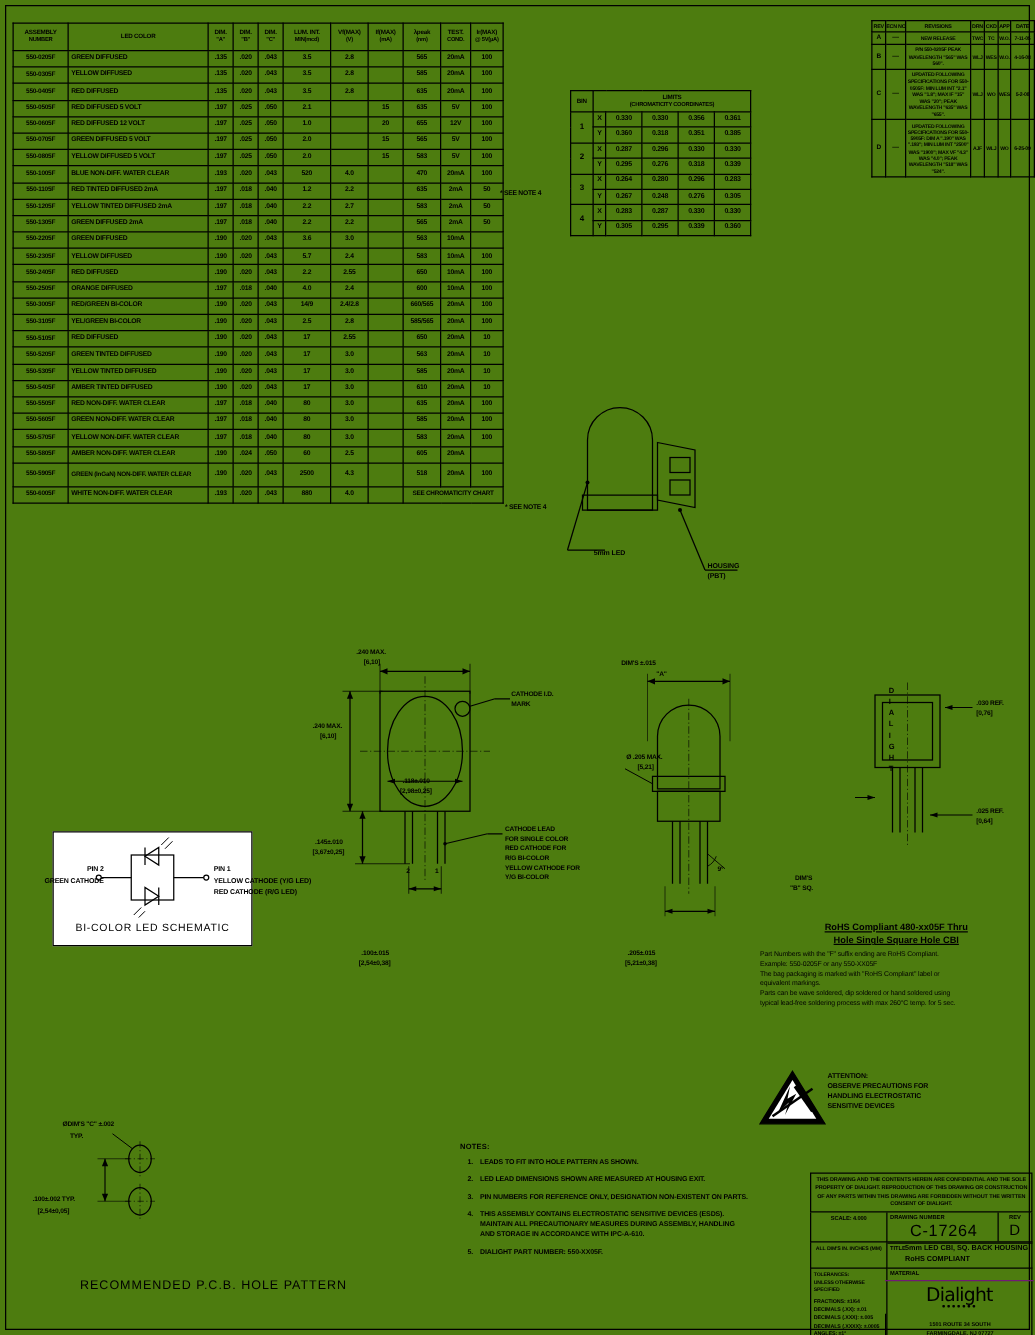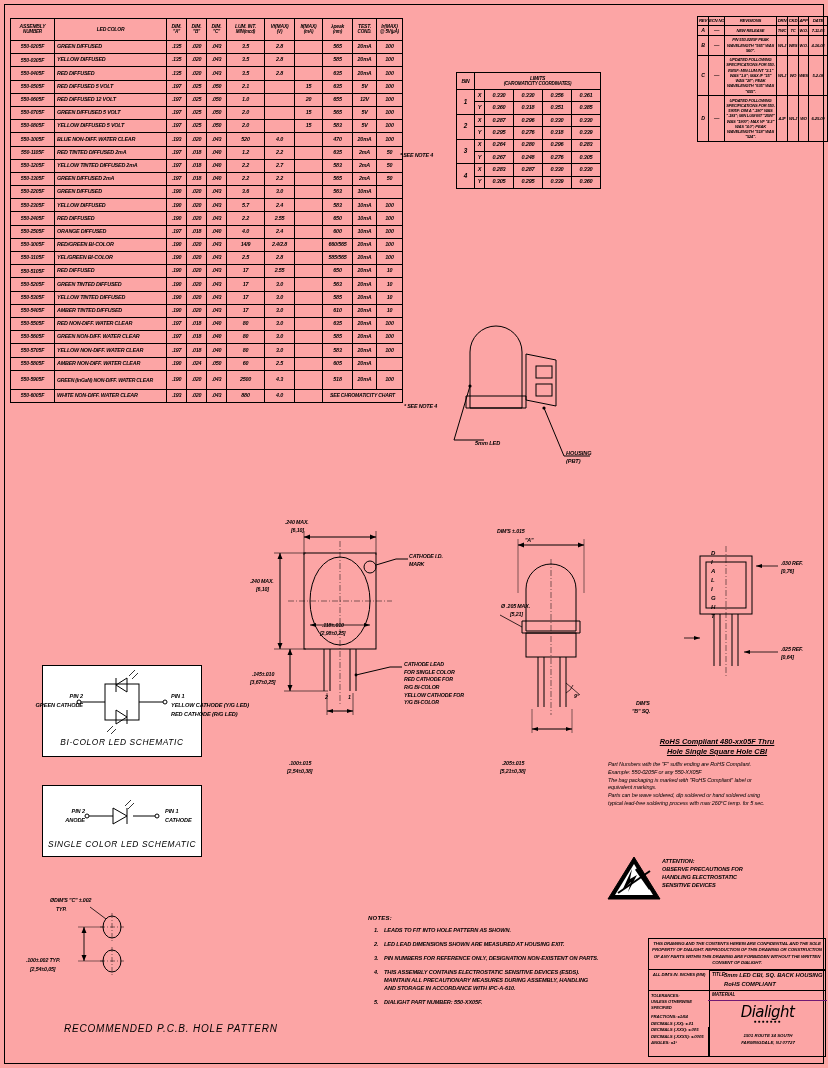--- a/index.html
+++ b/index.html
@@ -5,24 +5,23 @@
   * { box-sizing: border-box; }
   html, body {
     margin: 0; padding: 0;
     background: #ffffff;
     font-family: "Liberation Sans", sans-serif;
   }
   #sheet {
     position: relative;
     width: 828px;
     height: 1068px;
-    background: #fca5a5;
+    background: #4d7c0f;
     overflow: hidden;
     color: #000;
-    font-style: italic;
   }
   .border-outer {
     position: absolute;
     left: 4px; top: 4px; right: 4px; bottom: 4px;
     border: 1px solid #000;
   }
 
   
   table.eng {
     border-collapse: collapse;
@@ -923,37 +922,20 @@
       <line x1="73" y1="61" x2="67" y2="67" stroke="#000" stroke-width="0.8"></line>
     </svg>
     <div class="lbl r" style="left:-4px; top:27px; width:44px;">PIN 2</div>
     <div class="lbl r" style="left:-16px; top:36px; width:56px;">GREEN CATHODE</div>
     <div class="lbl" style="left:128px; top:27px;">PIN 1</div>
     <div class="lbl" style="left:128px; top:36px;">YELLOW CATHODE (Y/G LED)</div>
     <div class="lbl" style="left:128px; top:45px;">RED CATHODE (R/G LED)</div>
     <div class="schem-title" style="top:71px;">BI-COLOR LED SCHEMATIC</div>
   </div>
 
-  <div class="schem-box" style="left:42px; top:785px; width:160px; height:72px;">
-    <svg width="158" height="48" style="position:absolute; left:0; top:4px;">
-      <line x1="46" y1="26" x2="70" y2="26" stroke="#000" stroke-width="1"></line>
-      <line x1="90" y1="26" x2="112" y2="26" stroke="#000" stroke-width="1"></line>
-      <circle cx="44" cy="26" r="2" fill="none" stroke="#000" stroke-width="1"></circle>
-      <circle cx="114" cy="26" r="2" fill="none" stroke="#000" stroke-width="1"></circle>
-      <polygon points="70,18 70,34 84,26" fill="none" stroke="#000" stroke-width="1"></polygon>
-      <line x1="84" y1="18" x2="84" y2="34" stroke="#000" stroke-width="1"></line>
-      <line x1="82" y1="16" x2="88" y2="10" stroke="#000" stroke-width="0.8"></line>
-      <line x1="85" y1="19" x2="91" y2="13" stroke="#000" stroke-width="0.8"></line>
-    </svg>
-    <div class="lbl r" style="left:-2px; top:22px; width:44px;">PIN 2</div>
-    <div class="lbl r" style="left:-2px; top:31px; width:44px;">ANODE</div>
-    <div class="lbl" style="left:122px; top:22px;">PIN 1</div>
-    <div class="lbl" style="left:122px; top:31px;">CATHODE</div>
-    <div class="schem-title" style="top:53px;">SINGLE COLOR LED SCHEMATIC</div>
-  </div>
 
   <div>
     <svg width="150" height="110" style="position:absolute; left:50px; top:905px;">
 
       <ellipse cx="62" cy="22" rx="9" ry="11" fill="none" stroke="#000" stroke-width="1"></ellipse>
       <line x1="50" y1="22" x2="74" y2="22" stroke="#000" stroke-width="0.5" stroke-dasharray="5,2,1,2"></line>
       <line x1="62" y1="8" x2="62" y2="36" stroke="#000" stroke-width="0.5" stroke-dasharray="5,2,1,2"></line>
 
       <ellipse cx="62" cy="56" rx="9" ry="11" fill="none" stroke="#000" stroke-width="1"></ellipse>
       <line x1="50" y1="56" x2="74" y2="56" stroke="#000" stroke-width="0.5" stroke-dasharray="5,2,1,2"></line>
@@ -1027,20 +1009,40 @@
         <li>
           <span class="num">5.</span>
           <div>DIALIGHT PART NUMBER: 550-XX05F.</div>
         </li>
       </ol>
   </div>
 
   <div id="title-block">
     <div id="tb-conf">THIS DRAWING AND THE CONTENTS HEREIN ARE CONFIDENTIAL AND THE SOLE PROPERTY OF DIALIGHT. REPRODUCTION OF THIS DRAWING OR CONSTRUCTION OF ANY PARTS WITHIN THIS DRAWING ARE FORBIDDEN WITHOUT THE WRITTEN CONSENT OF DIALIGHT.</div>
 
+    <div class="tb-row">
+      <div class="tb-cell tb-left">
+        <div id="tb-scale" class="tb-k">
+          <span>SCALE:</span>
+          <span>4.000</span>
+        </div>
+      </div>
+      <div class="tb-cell tb-right" style="border-left:none;">
+        <div id="tb-dwg" style="display:flex;">
+          <div style="flex:1;">
+            <div class="k">DRAWING NUMBER</div>
+            <div class="v">C-17264</div>
+          </div>
+          <div id="tb-rev" style="border-left:1px solid #000; margin:-1px -2px -1px 0; padding:1px 0;">
+            <div class="k">REV</div>
+            <div class="v">D</div>
+          </div>
+        </div>
+      </div>
+    </div>
 
     <div class="tb-row">
       <div class="tb-cell tb-left">
         <div id="tb-units" class="tb-k">ALL DIM'S IN. INCHES (MM)</div>
       </div>
       <div class="tb-cell tb-right" style="border-left:none; border-top:1px solid #000;">
         <div id="tb-title">
           <div class="k">TITLE</div>
           <div class="v">
             <div>5mm LED CBI, SQ. BACK HOUSING</div>

